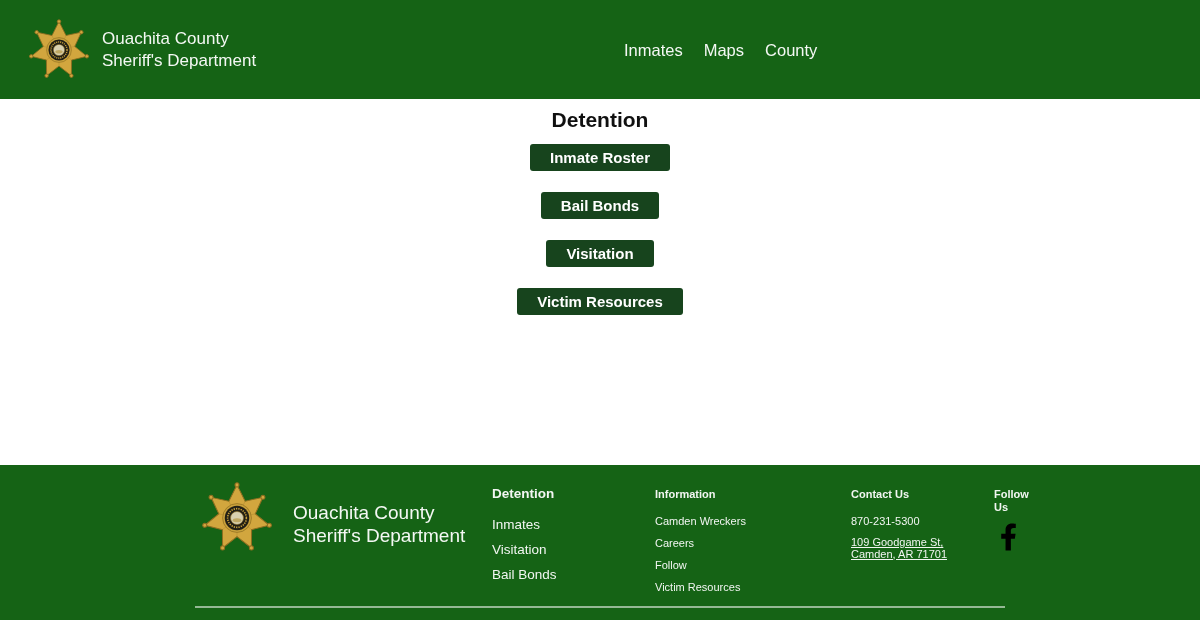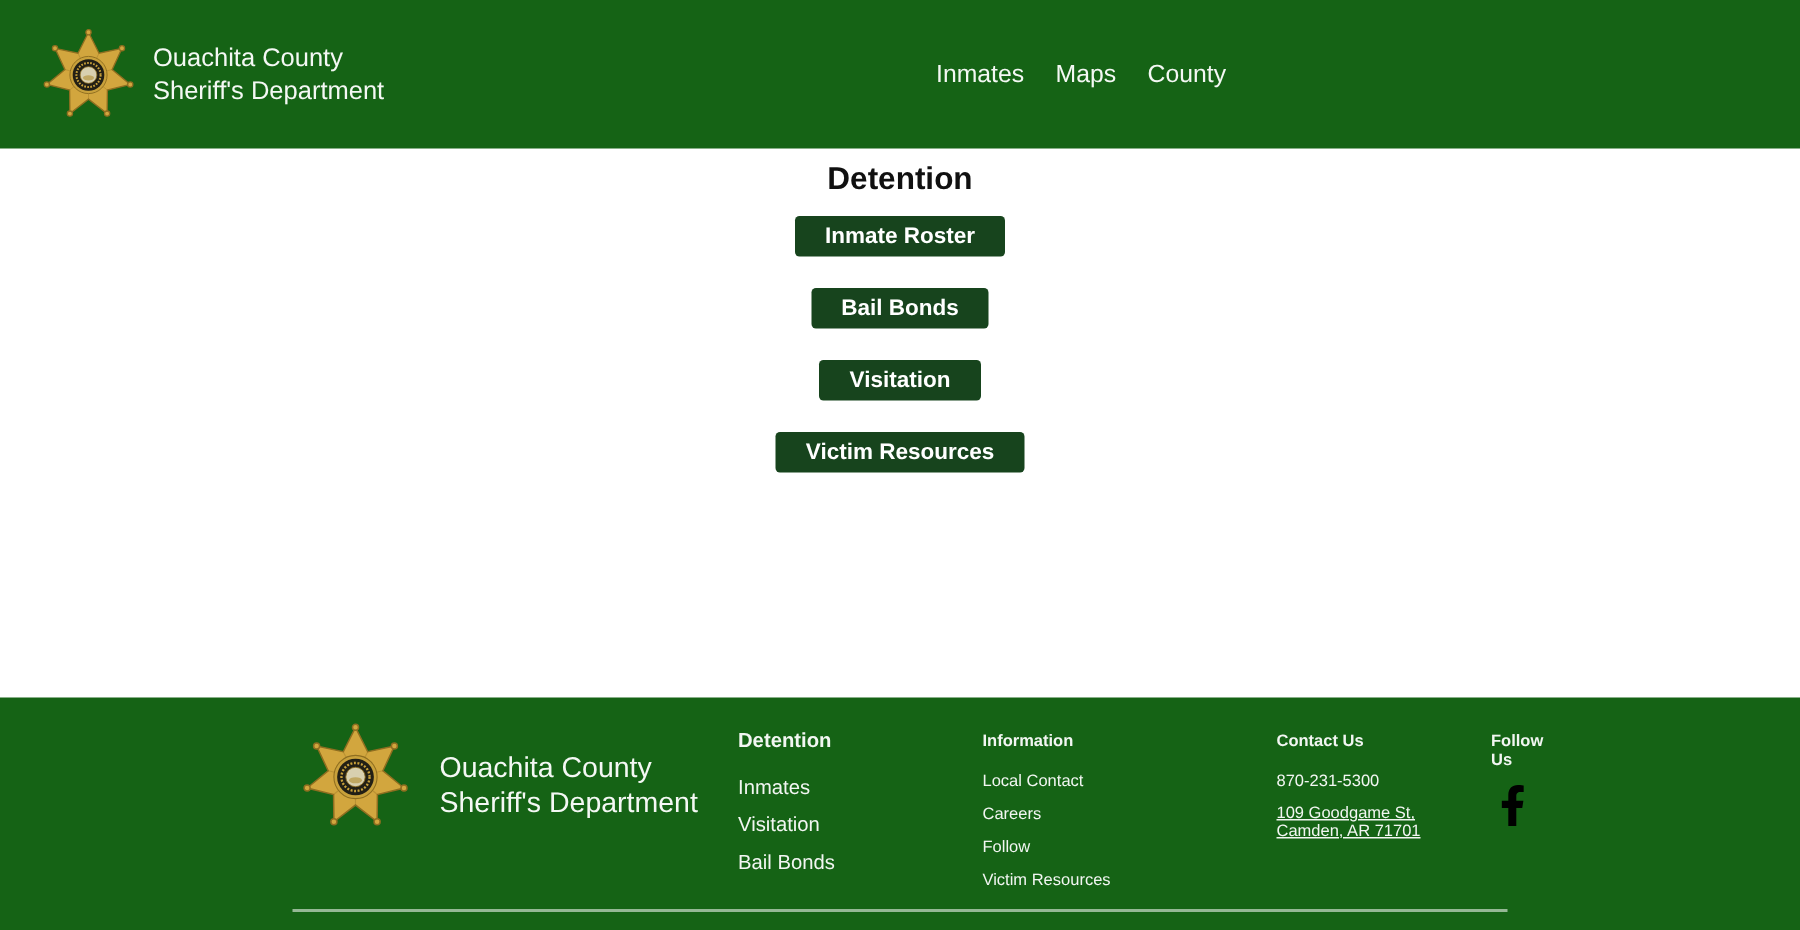--- a/index.html
+++ b/index.html
@@ -168,21 +168,21 @@
       <div class="f-links">
         <a>Inmates</a>
         <a>Visitation</a>
         <a>Bail Bonds</a>
       </div>
     </div>
 
     <div class="f-col info-col">
       <div class="f-heading">Information</div>
       <div class="f-links">
-        <a>Local Contact</a>
+        <a>Camden Wreckers</a>
         <a>Careers</a>
         <a>Follow</a>
         <a>Victim Resources</a>
       </div>
     </div>
 
     <div class="f-col contact-col">
       <div class="f-heading">Contact Us</div>
       <div class="contact-phone">870-231-5300</div>
       <div class="contact-address">

